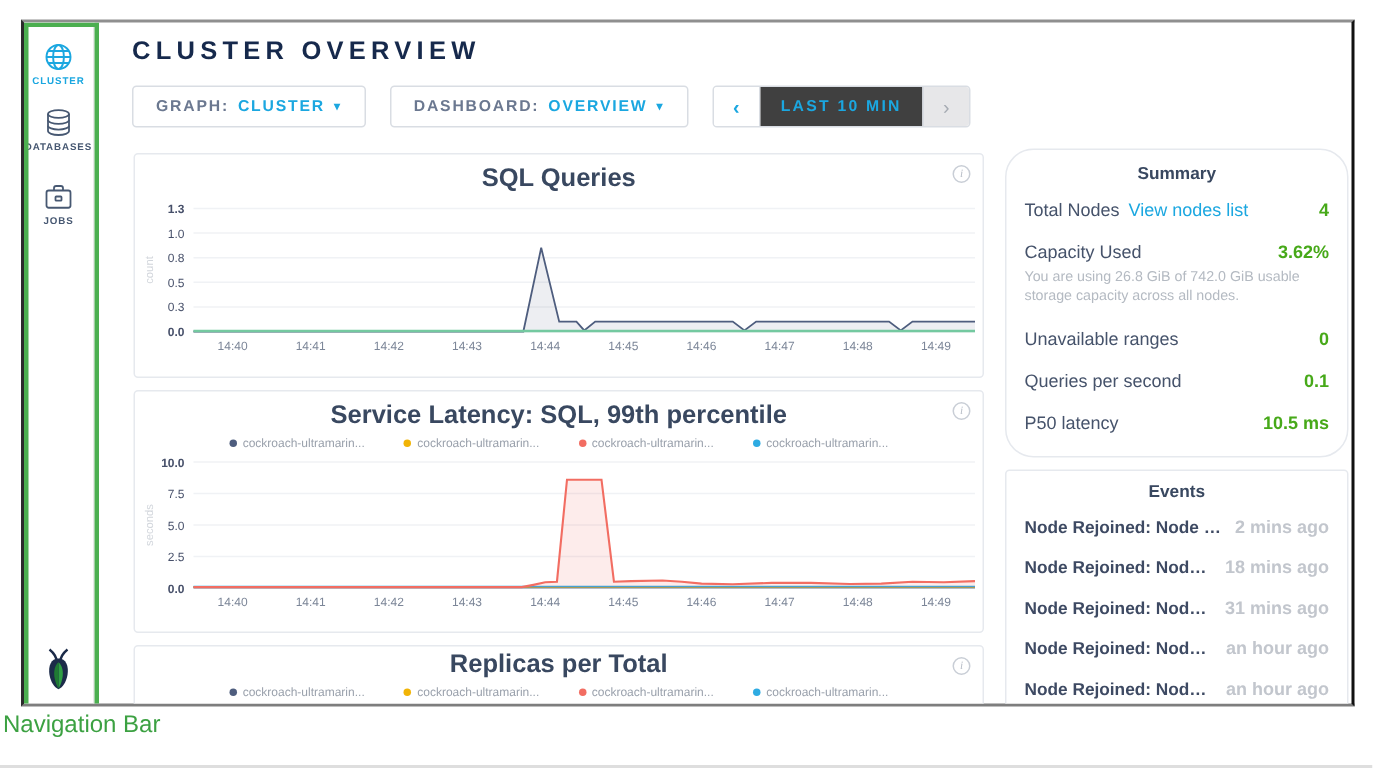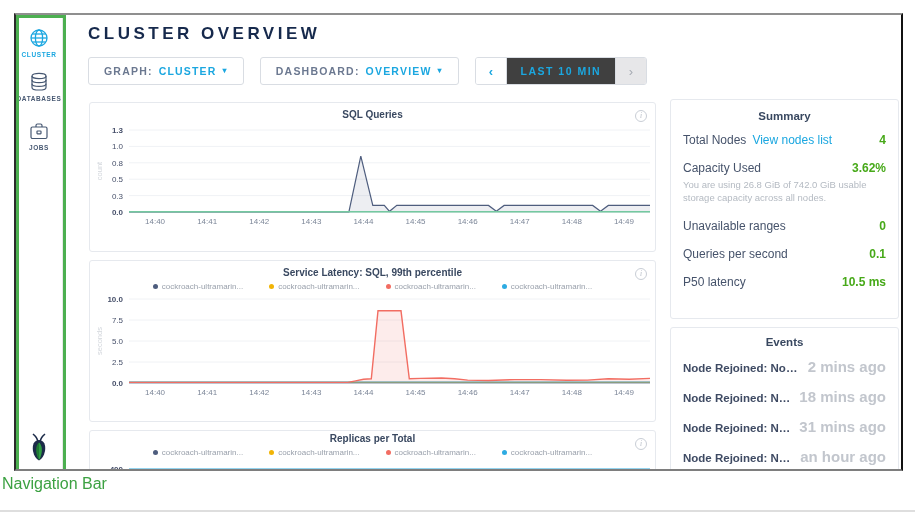--- a/index.html
+++ b/index.html
@@ -33,45 +33,45 @@
   .seg-label{width:108px;color:#1ba7e0;font-size:10.5px;font-weight:bold;letter-spacing:1.5px;background:#404040;}
   .seg-next{width:30px;background:#e7e7e9;color:#a6abb3;border-left:1px solid #d9dde3;font-size:13px;}
 
   
   .panel{background:#fff;border:1px solid #e6e9ee;border-radius:3px;box-sizing:border-box;}
   .charts-col{position:absolute;left:73px;top:87px;width:567px;}
   .chart-panel{position:relative;margin-bottom:8px;}
   #chart-panel-0{height:150px;padding-top:6px;}
   #chart-panel-1{height:162px;padding-top:6px;}
   #chart-panel-2{height:172px;padding-top:2px;}
-  .chart-title{text-align:center;font-size:10px;font-weight:bold;color:#394860;}
+  .chart-title{text-align:center;font-size:17px;font-weight:bold;color:#394860;}
   .info-icon{position:absolute;right:8px;top:7px;width:10px;height:10px;border:1px solid #c9ced6;border-radius:50%;
     color:#b6bcc6;font-size:7.5px;line-height:10px;text-align:center;font-family:"Liberation Serif",serif;font-style:italic;cursor:pointer;}
   .chart-legend{display:flex;justify-content:center;gap:26px;margin-top:3px;height:10px;}
   .legend-item{display:flex;align-items:center;gap:4px;font-size:8px;color:#9aa1ac;white-space:nowrap;}
   .legend-dot{width:5px;height:5px;border-radius:50%;display:inline-block;}
   .plot{display:block;margin-left:3px;}
   .plot svg{display:block;}
   #chart-panel-0 .plot{margin-top:4px;}
   #chart-panel-1 .plot{margin-top:2px;}
   #chart-panel-2 .plot{margin-top:1px;}
 
   
   .right-col{position:absolute;left:654px;top:84px;width:229px;}
-  .summary-panel{margin-bottom:8px;padding:10px 0 22px;}
+  .summary-panel{margin-bottom:8px;padding:10px 0 8px;border-radius:19px;}
   .panel-title{text-align:center;font-size:11.5px;font-weight:bold;color:#394860;margin-bottom:4px;}
   .summary-row{display:flex;align-items:baseline;flex-wrap:wrap;padding:7px 12px;font-size:12px;color:#46536b;}
   .sum-label{white-space:nowrap;}
   .sum-link{color:#1ba7e0;margin-left:6px;text-decoration:none;font-size:12px;cursor:pointer;white-space:nowrap;}
   .sum-value{margin-left:auto;color:#47a919;font-weight:bold;font-size:12px;padding-left:6px;white-space:nowrap;}
   .sum-note{flex-basis:100%;font-size:9.5px;color:#b4bac2;line-height:1.4;margin-top:3px;}
   .events-panel{padding:8px 0;}
   .event-row{display:flex;align-items:baseline;padding:6.5px 12px;font-size:11.5px;color:#3e4a63;font-weight:bold;}
   .event-text{white-space:nowrap;overflow:hidden;text-overflow:ellipsis;}
-  .event-time{margin-left:auto;color:#c2c6cd;font-size:15px;white-space:nowrap;padding-left:8px;}
+  .event-time{margin-left:auto;color:#c2c6cd;font-size:12px;white-space:nowrap;padding-left:8px;}
 
   
   .caption{position:absolute;left:2px;top:475px;font-size:16px;color:#3ca142;text-align:right;}
   .bottom-rule{position:absolute;left:0;top:510px;width:915px;height:2px;background:#dedede;}
 </style>
 </head>
 <body>
 
 <div class="app-window">
 

